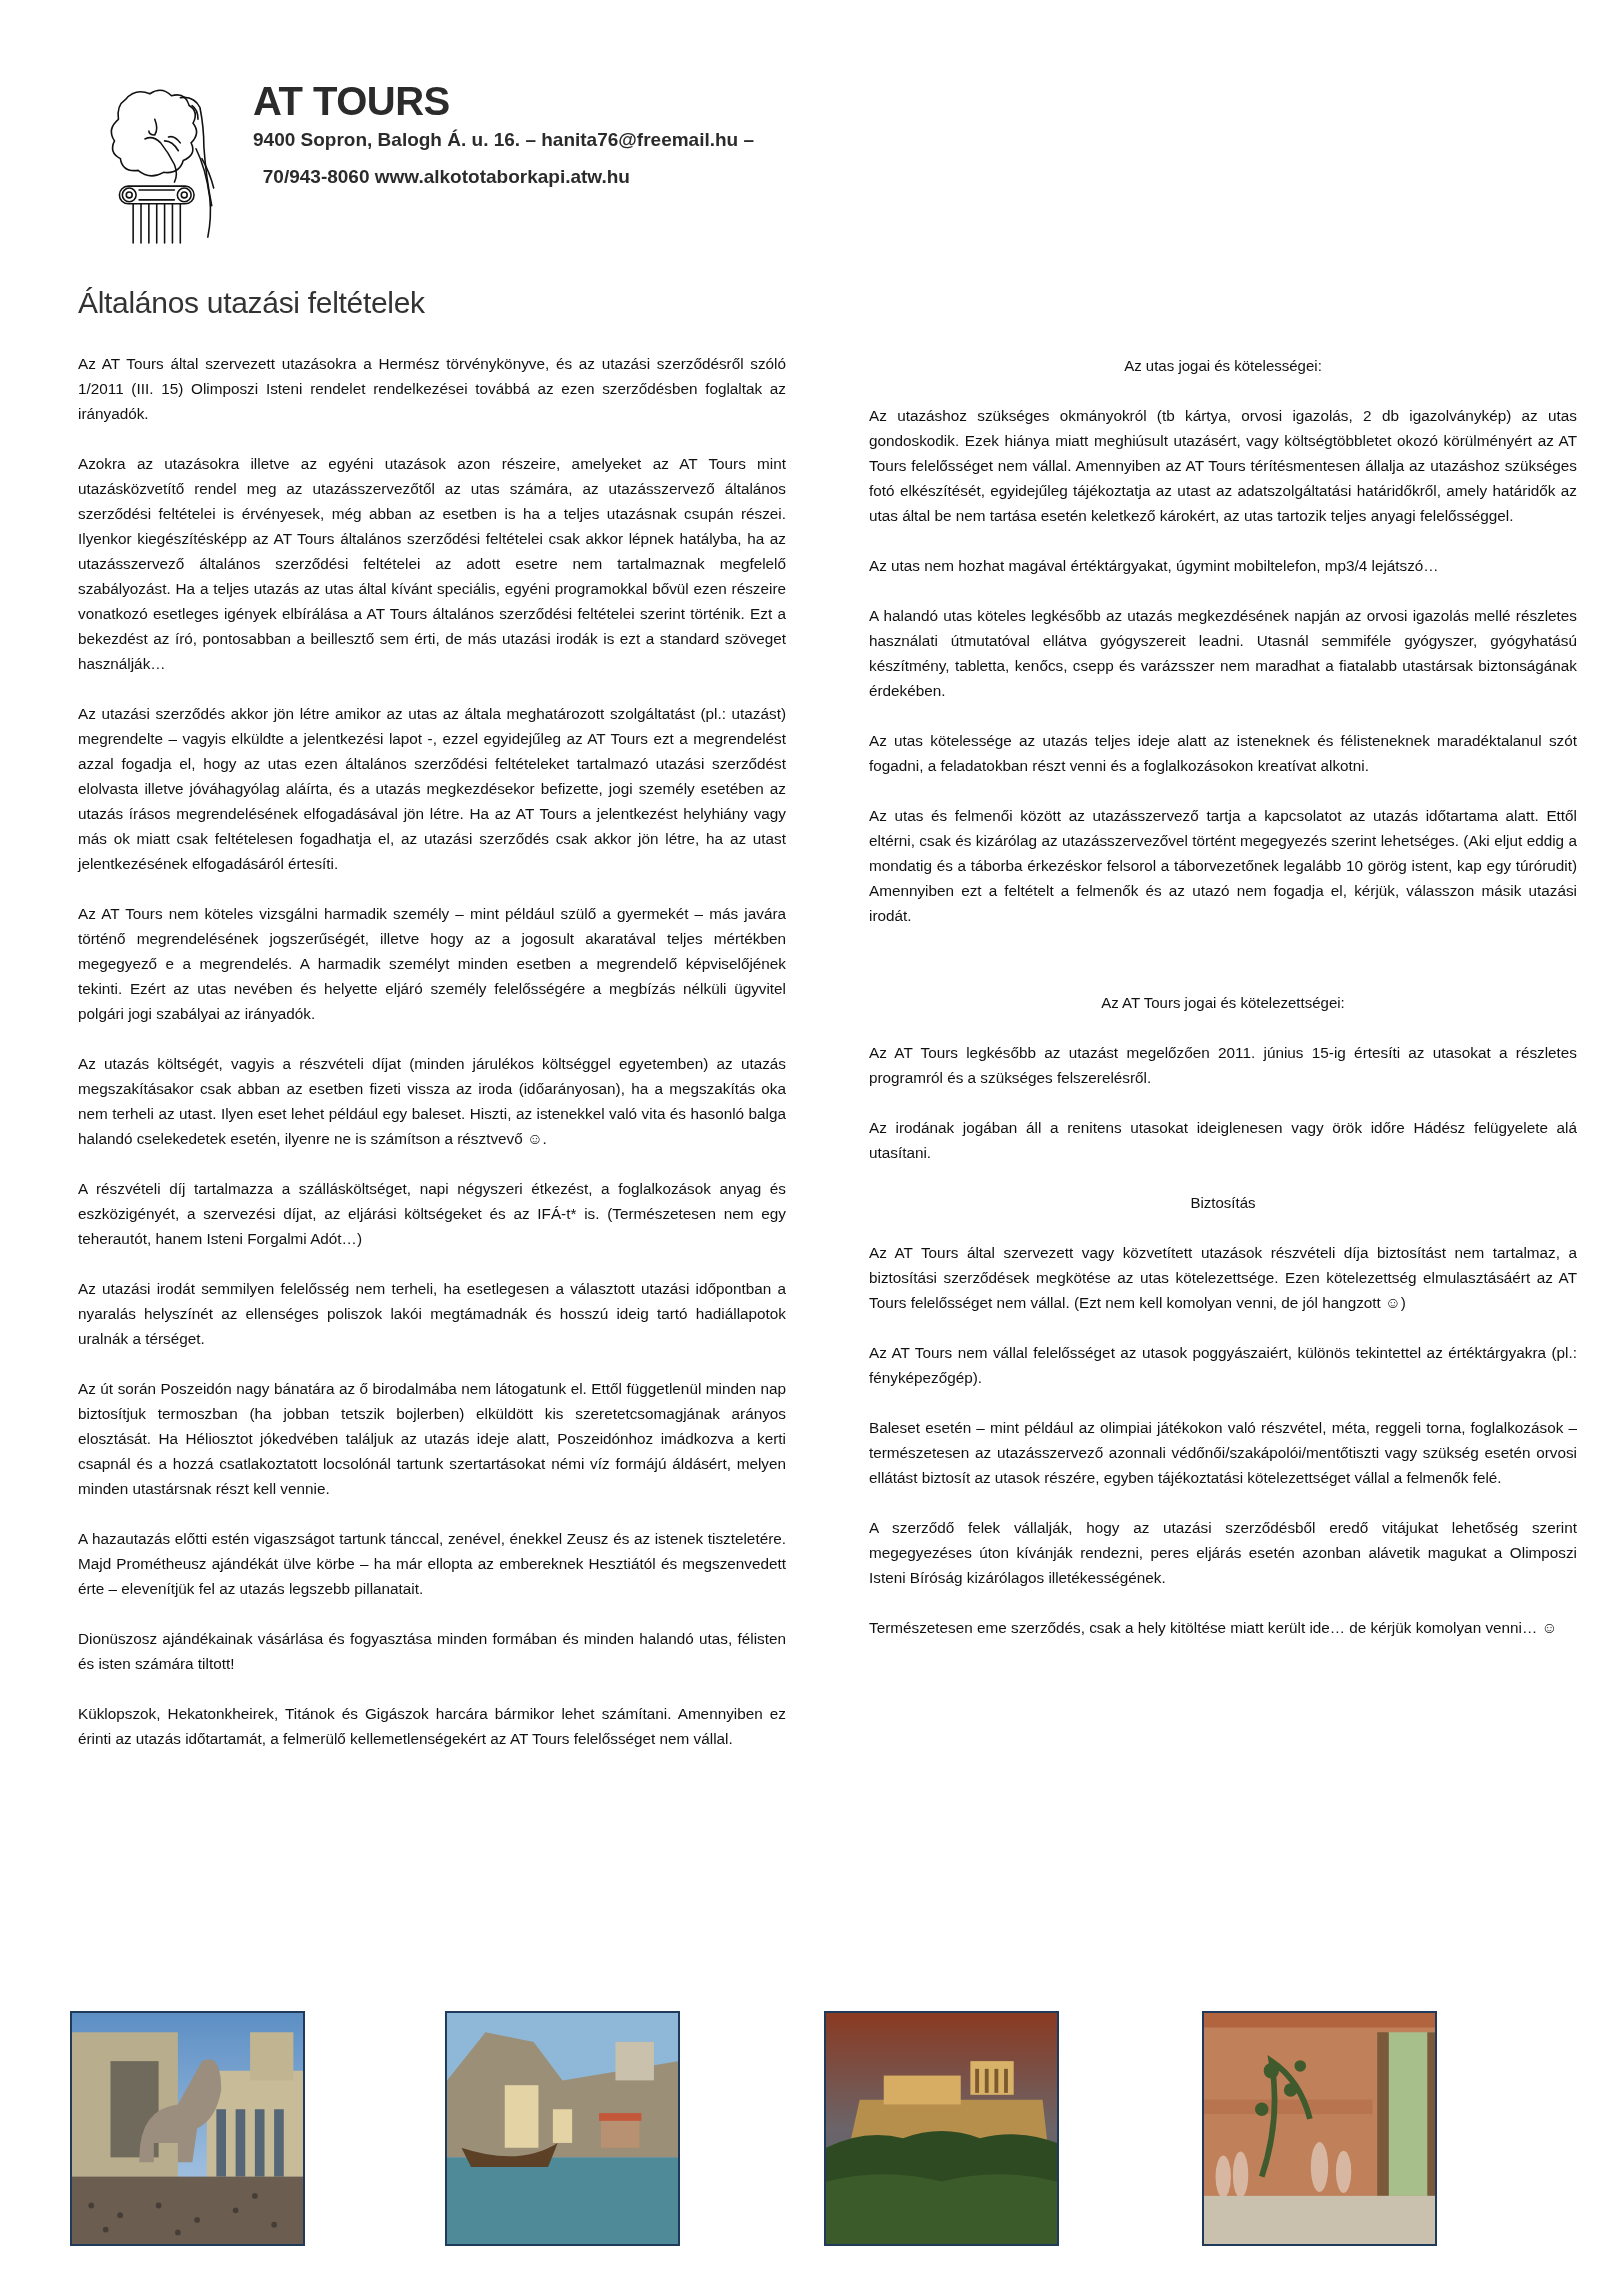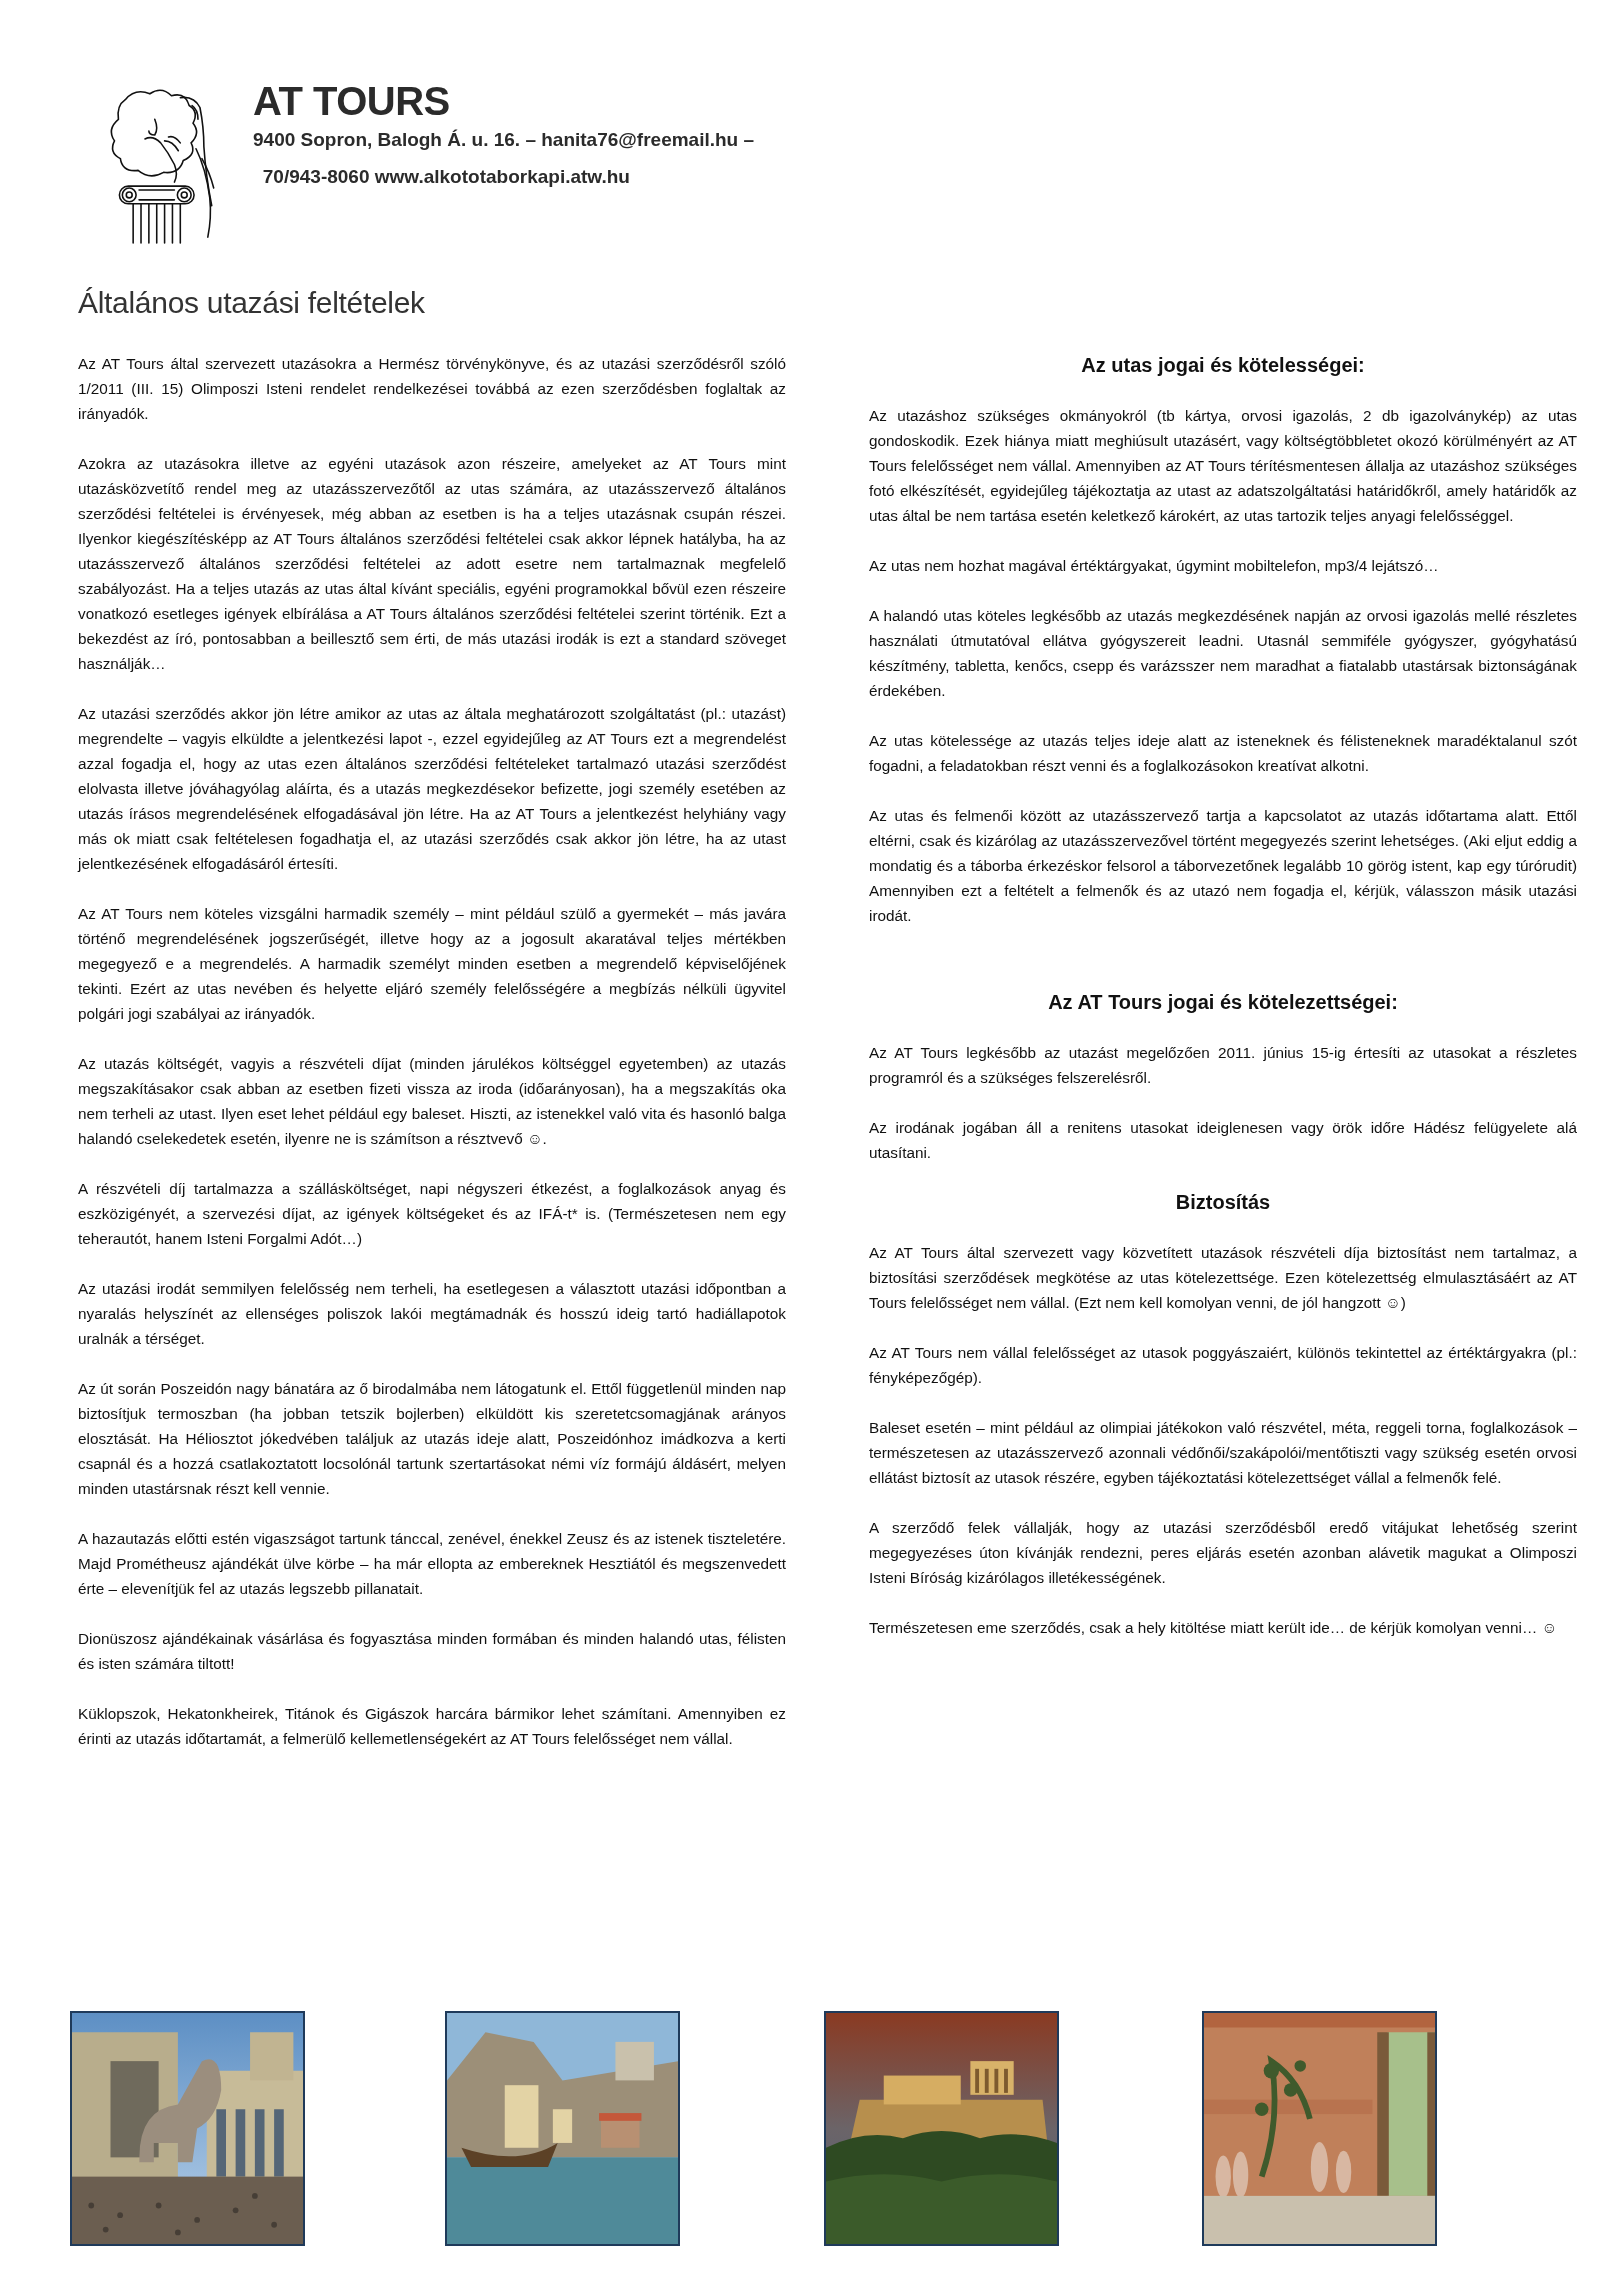--- a/index.html
+++ b/index.html
@@ -8,21 +8,21 @@
   .logo { position: absolute; left: 86px; top: 80px; width: 167px; height: 167px; }
   .company { position: absolute; left: 253px; top: 82px; }
   .company .name { font-weight: bold; font-size: 40px; color: #2b2b2b; letter-spacing: -0.5px; line-height: 39px; }
   .company .line { font-weight: bold; font-size: 19px; color: #2b2b2b; line-height: 37px; white-space: nowrap; }
   .company .line2 { padding-left: 9.8px; }
   .doc-title { position: absolute; left: 78px; top: 286px; font-size: 30px; font-weight: normal; color: #333; margin: 0; letter-spacing: -0.3px; }
   .col { position: absolute; top: 351px; width: 708px; font-size: 15.3px; line-height: 25px; text-align: justify; color: #111; }
   .col.left { left: 78px; }
   .col.right { left: 869px; top: 353px; }
   .col p { margin: 0 0 25px 0; }
-  .col h3 { font-size: 20px; font-weight: bold; text-align: center; margin: 0 0 25px 0; line-height: 25px; }
+  .col h3 { font-size: 15px; font-weight: normal; text-align: center; margin: 0 0 25px 0; line-height: 25px; }
   .col h3.gap { margin-top: 62px; }
   .photos { position: absolute; top: 2011px; left: 70px; width: 1382px; height: 235px; }
   .photo { position: absolute; top: 0; width: 235px; height: 235px; border: 2.9px solid #1f3a5a; box-sizing: border-box; overflow: hidden; }
   .photo svg { display: block; width: 100%; height: 100%; }
 </style>
 </head>
 <body>
 
 <div class="logo">
   <svg viewBox="0 0 170 170" width="167" height="167">
@@ -53,21 +53,21 @@
 </div>
 
 <h1 class="doc-title">Általános utazási feltételek</h1>
 
 <div class="col left">
   <p>Az AT Tours által szervezett utazásokra a Hermész törvénykönyve, és az utazási szerződésről szóló 1/2011 (III. 15) Olimposzi Isteni rendelet rendelkezései továbbá az ezen szerződésben foglaltak az irányadók.</p>
   <p>Azokra az utazásokra illetve az egyéni utazások azon részeire, amelyeket az AT Tours mint utazásközvetítő rendel meg az utazásszervezőtől az utas számára, az utazásszervező általános szerződési feltételei is érvényesek, még abban az esetben is ha a teljes utazásnak csupán részei. Ilyenkor kiegészítésképp az AT Tours általános szerződési feltételei csak akkor lépnek hatályba, ha az utazásszervező általános szerződési feltételei az adott esetre nem tartalmaznak megfelelő szabályozást. Ha a teljes utazás az utas által kívánt speciális, egyéni programokkal bővül ezen részeire vonatkozó esetleges igények elbírálása a AT Tours általános szerződési feltételei szerint történik. Ezt a bekezdést az író, pontosabban a beillesztő sem érti, de más utazási irodák is ezt a standard szöveget használják…</p>
   <p>Az utazási szerződés akkor jön létre amikor az utas az általa meghatározott szolgáltatást (pl.: utazást) megrendelte – vagyis elküldte a jelentkezési lapot -, ezzel egyidejűleg az AT Tours ezt a megrendelést azzal fogadja el, hogy az utas ezen általános szerződési feltételeket tartalmazó utazási szerződést elolvasta illetve jóváhagyólag aláírta, és a utazás megkezdésekor befizette, jogi személy esetében az utazás írásos megrendelésének elfogadásával jön létre. Ha az AT Tours a jelentkezést helyhiány vagy más ok miatt csak feltételesen fogadhatja el, az utazási szerződés csak akkor jön létre, ha az utast jelentkezésének elfogadásáról értesíti.</p>
   <p>Az AT Tours nem köteles vizsgálni harmadik személy – mint például szülő a gyermekét – más javára történő megrendelésének jogszerűségét, illetve hogy az a jogosult akaratával teljes mértékben megegyező e a megrendelés. A harmadik személyt minden esetben a megrendelő képviselőjének tekinti. Ezért az utas nevében és helyette eljáró személy felelősségére a megbízás nélküli ügyvitel polgári jogi szabályai az irányadók.</p>
   <p>Az utazás költségét, vagyis a részvételi díjat (minden járulékos költséggel egyetemben) az utazás megszakításakor csak abban az esetben fizeti vissza az iroda (időarányosan), ha a megszakítás oka nem terheli az utast. Ilyen eset lehet például egy baleset. Hiszti, az istenekkel való vita és hasonló balga halandó cselekedetek esetén, ilyenre ne is számítson a résztvevő ☺.</p>
-  <p>A részvételi díj tartalmazza a szállásköltséget, napi négyszeri étkezést, a foglalkozások anyag és eszközigényét, a szervezési díjat, az igények költségeket és az IFÁ-t* is. (Természetesen nem egy teherautót, hanem Isteni Forgalmi Adót…)</p>
+  <p>A részvételi díj tartalmazza a szállásköltséget, napi négyszeri étkezést, a foglalkozások anyag és eszközigényét, a szervezési díjat, az eljárási költségeket és az IFÁ-t* is. (Természetesen nem egy teherautót, hanem Isteni Forgalmi Adót…)</p>
   <p>Az utazási irodát semmilyen felelősség nem terheli, ha esetlegesen a választott utazási időpontban a nyaralás helyszínét az ellenséges poliszok lakói megtámadnák és hosszú ideig tartó hadiállapotok uralnák a térséget.</p>
   <p>Az út során Poszeidón nagy bánatára az ő birodalmába nem látogatunk el. Ettől függetlenül minden nap biztosítjuk termoszban (ha jobban tetszik bojlerben) elküldött kis szeretetcsomagjának arányos elosztását. Ha Héliosztot jókedvében találjuk az utazás ideje alatt, Poszeidónhoz imádkozva a kerti csapnál és a hozzá csatlakoztatott locsolónál tartunk szertartásokat némi víz formájú áldásért, melyen minden utastársnak részt kell vennie.</p>
   <p>A hazautazás előtti estén vigaszságot tartunk tánccal, zenével, énekkel Zeusz és az istenek tiszteletére. Majd Prométheusz ajándékát ülve körbe – ha már ellopta az embereknek Hesztiától és megszenvedett érte – elevenítjük fel az utazás legszebb pillanatait.</p>
   <p>Dionüszosz ajándékainak vásárlása és fogyasztása minden formában és minden halandó utas, félisten és isten számára tiltott!</p>
   <p>Küklopszok, Hekatonkheirek, Titánok és Gigászok harcára bármikor lehet számítani. Amennyiben ez érinti az utazás időtartamát, a felmerülő kellemetlenségekért az AT Tours felelősséget nem vállal.</p>
 </div>
 
 <div class="col right">
   <h3>Az utas jogai és kötelességei:</h3>
   <p>Az utazáshoz szükséges okmányokról (tb kártya, orvosi igazolás, 2 db igazolványkép) az utas gondoskodik. Ezek hiánya miatt meghiúsult utazásért, vagy költségtöbbletet okozó körülményért az AT Tours felelősséget nem vállal. Amennyiben az AT Tours térítésmentesen állalja az utazáshoz szükséges fotó elkészítését, egyidejűleg tájékoztatja az utast az adatszolgáltatási határidőkről, amely határidők az utas által be nem tartása esetén keletkező károkért, az utas tartozik teljes anyagi felelősséggel.</p>

